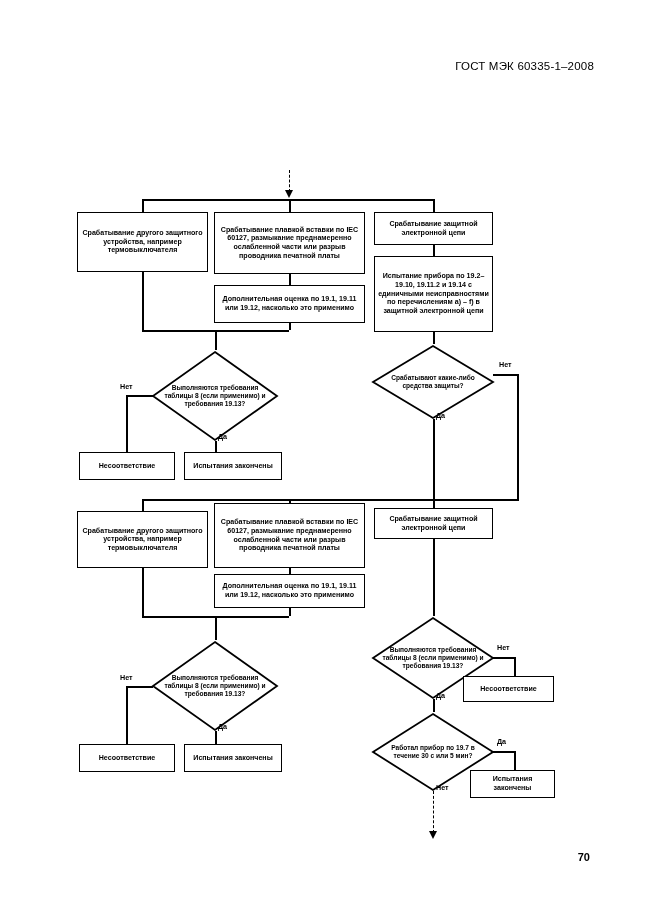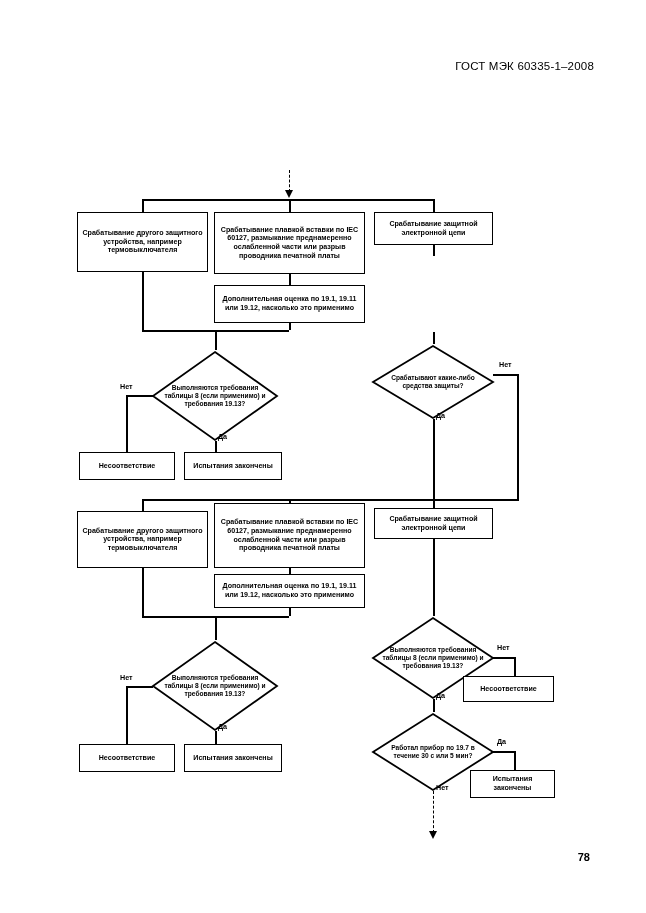--- a/index.html
+++ b/index.html
@@ -96,21 +96,21 @@
   .t9{font-size:6.6px;}
   .t10{font-size:7.1px;}
 </style>
 </head>
 <body>
 
 <div id="page">
 
   <div id="doc-header">ГОСТ МЭК 60335-1–2008</div>
 
-  <div id="page-number">78</div>
+  <div id="page-number">70</div>
 
   <div class="dash-v" style="left:289px; top:170px; height:22px;"></div>
   <div class="arrow-down" style="left:285px; top:190px;"></div>
 
   <div class="ln h" style="left:142px; top:199px; width:292px;"></div>
 
   <div class="ln v" style="left:142px; top:199px; height:13px;"></div>
   <div class="ln v" style="left:289px; top:199px; height:13px;"></div>
   <div class="ln v" style="left:433px; top:199px; height:13px;"></div>
 
@@ -127,20 +127,23 @@
   </div>
 
   <div class="ln v" style="left:289px; top:274px; height:11px;"></div>
 
   <div class="node t10" style="left:214px; top:285px; width:151px; height:38px;">
     <span>Дополнительная оценка по 19.1, 19.11 или 19.12, насколько это применимо</span>
   </div>
 
   <div class="ln v" style="left:433px; top:245px; height:11px;"></div>
 
+  <div class="node t10" style="left:374px; top:256px; width:119px; height:76px;">
+    <span>Испытание прибора по 19.2–19.10, 19.11.2 и 19.14 с единичными неисправностями по перечислениям а) – f) в защитной электронной цепи</span>
+  </div>
 
   <div class="ln v" style="left:142px; top:272px; height:58px;"></div>
   <div class="ln h" style="left:142px; top:330px; width:147px;"></div>
   <div class="ln v" style="left:289px; top:323px; height:7px;"></div>
   <div class="ln v" style="left:215px; top:330px; height:20px;"></div>
 
   <div class="diamond" style="left:151px; top:350px; width:128px; height:92px;">
     <svg width="128" height="92" viewBox="0 0 128 92">
       <polygon points="64,2 126,46 64,90 2,46" fill="#fff" stroke="#000" stroke-width="1.8"></polygon>
     </svg>

